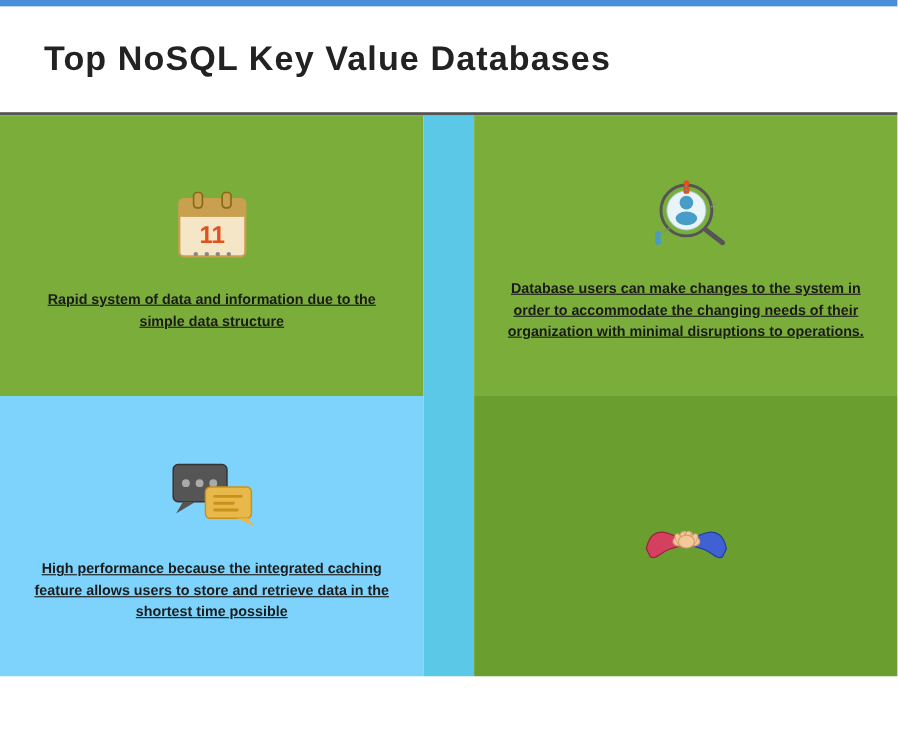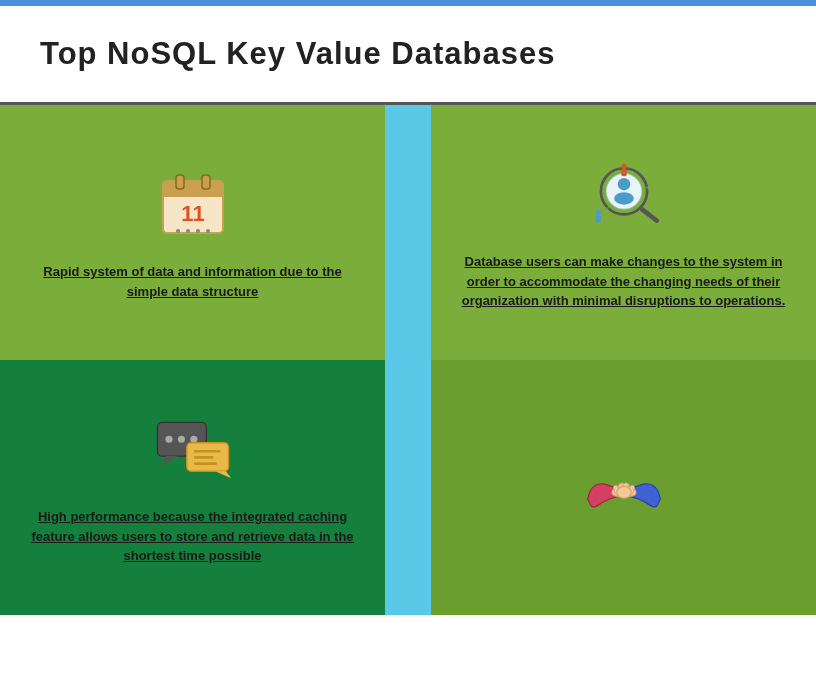--- a/index.html
+++ b/index.html
@@ -54,21 +54,21 @@
       padding: 30px 30px 30px 30px;
       text-align: center;
     }
 
     .card-top-left {
       background: #7aad3a;
       flex: 1;
     }
 
     .card-bottom-left {
-      background: #15803d;
+      background: #7dd3fc;
       flex: 1;
     }
 
     .card-right {
       background: #7aad3a;
       flex: 1;
     }
 
     .card-right-bottom {
       background: #6a9e2e;

